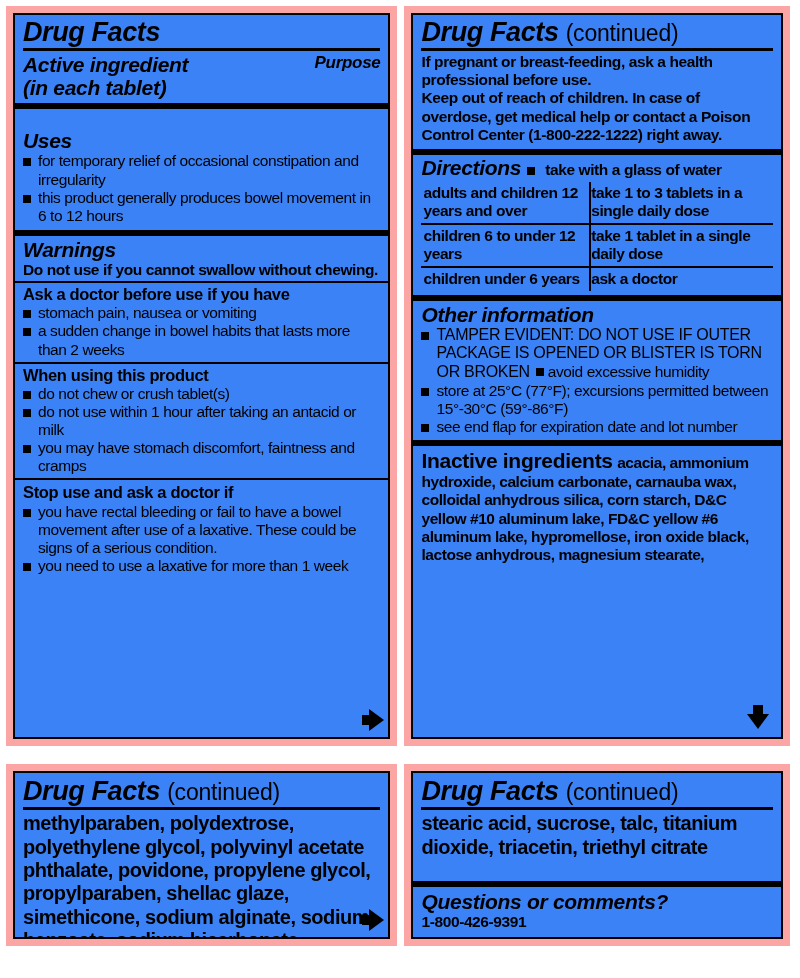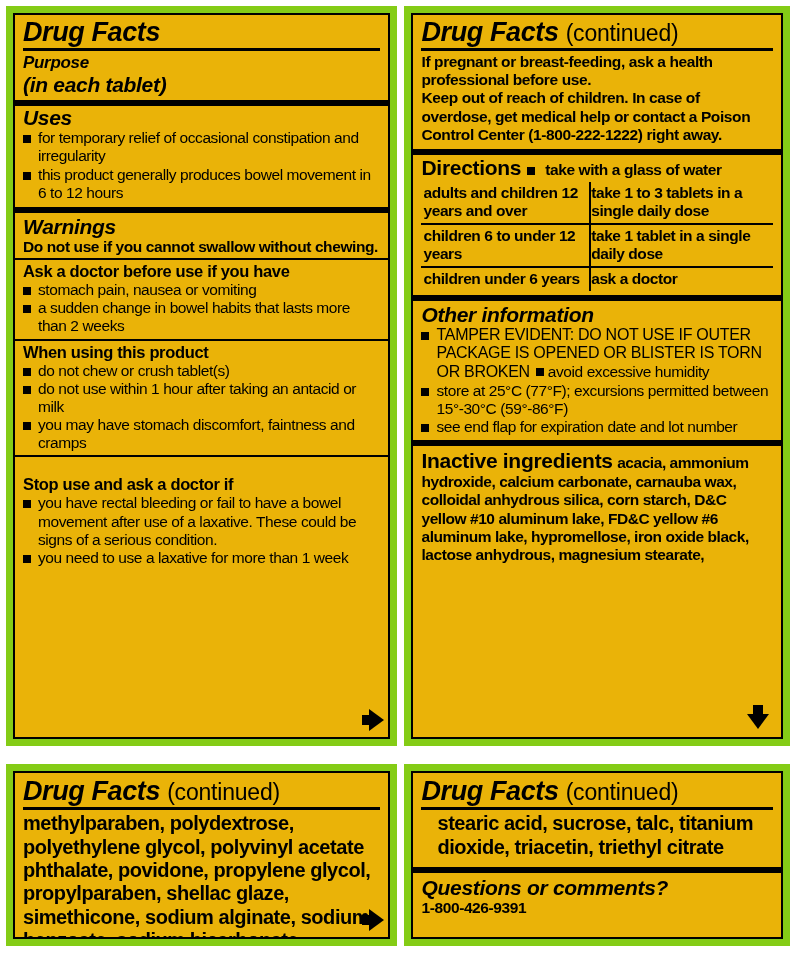--- a/index.html
+++ b/index.html
@@ -29,22 +29,22 @@
     width: 100%;
     box-sizing: border-box;
   }
 
   .panel-group.upper { height: 740px; }
   .panel-group.lower { height: 182px; margin-top: 18px; }
 
   
   .panel {
     box-sizing: border-box;
-    border: 7px solid #84cc16;
-    background: #eab308;
+    border: 7px solid #fca5a5;
+    background: #3b82f6;
     position: relative;
     overflow: hidden;
   }
   .panel.col-left  { width: 394px; }
   .panel.col-right { width: 388px; margin-left: 7px; }
 
   .panel-inner {
     box-sizing: border-box;
     border: 2px solid #000;
     height: 100%;
@@ -156,21 +156,21 @@
     margin: 0 4px 1px 6px;
     vertical-align: middle;
   }
 
   
   .dir-head {
     display: flex;
     align-items: baseline;
     padding: 1px 8px 2px 8px;
   }
-  .dir-head .lbl { font-weight: bold; font-size: 21px; letter-spacing:-0.3px; }
+  .dir-head .lbl { font-weight: bold; font-style: italic; font-size: 21px; letter-spacing:-0.3px; }
   .dir-head .note { font-weight: bold; font-size: 15.5px; letter-spacing: -0.4px; margin-left: 6px; }
 
   table.dir {
     border-collapse: collapse;
     width: calc(100% - 16px);
     margin: 0 8px 0 8px;
   }
   table.dir td {
     vertical-align: top;
     font-weight: bold;
@@ -245,26 +245,27 @@
     <div class="panel col-left">
       <div class="panel-inner">
 
         <div class="sect" style="padding-top:3px;padding-bottom:0;">
           <div class="title">Drug Facts</div>
           <div class="hrule-title"></div>
         </div>
 
         <div class="sect" style="padding-top:0;padding-bottom:4px;">
           <div class="ai-row">
+            <div class="head-ital">Active ingredient</div>
             <div class="ai-purpose">Purpose</div>
           </div>
           <div class="head-ital">(in each tablet)</div>
         </div>
 
-        <div class="sect rule-heavy" style="padding-top:0;padding-bottom:5px;">
+        <div class="sect rule-heavy" style="padding-top:20px;padding-bottom:5px;">
           <div class="head-ital">Uses</div>
           <ul class="bl">
             <li>for temporary relief of occasional constipation and irregularity</li>
             <li>this product generally produces bowel movement in 6 to 12 hours</li>
           </ul>
         </div>
 
         <div class="sect rule-heavy" style="padding-top:2px;padding-bottom:2px;">
           <div class="head-ital">Warnings</div>
           <div class="body-txt"><span>Do not use</span><span style="font-weight:bold;"> if you cannot swallow without chewing.</span></div>
@@ -280,21 +281,21 @@
 
         <div class="sect rule-thin" style="padding-top:2px;padding-bottom:3px;">
           <div class="head-bold">When using this product</div>
           <ul class="bl">
             <li>do not chew or crush tablet(s)</li>
             <li>do not use within 1 hour after taking an antacid or milk</li>
             <li>you may have stomach discomfort, faintness and cramps</li>
           </ul>
         </div>
 
-        <div class="sect rule-thin" style="padding-top:18px;padding-bottom:3px;">
+        <div class="sect rule-thin" style="padding-top:3px;padding-bottom:3px;">
           <div class="head-bold">Stop use and ask a doctor if</div>
           <ul class="bl">
             <li>you have rectal bleeding or fail to have a bowel movement after use of a laxative. These could be signs of a serious condition.</li>
             <li class="tight">you need to use a laxative for more than 1 week</li>
           </ul>
         </div>
 
         <div class="arrow arrow-right"></div>
       </div>
     </div>
@@ -371,21 +372,21 @@
         <div class="arrow arrow-right"></div>
       </div>
     </div>
 
     <div class="panel col-right">
       <div class="panel-inner">
         <div class="sect" style="padding-top:4px;padding-bottom:0;">
           <div class="title"><span>Drug Facts</span> <span class="cont">(continued)</span></div>
           <div class="hrule-title"></div>
         </div>
-        <div class="sect" style="padding-top:0;padding-bottom:8px;margin-left:16px;">
+        <div class="sect" style="padding-top:0;padding-bottom:22px;">
           <div class="body-light">stearic acid, sucrose, talc, titanium dioxide, triacetin, triethyl citrate</div>
         </div>
         <div class="sect rule-heavy" style="padding-top:3px;">
           <div class="head-ital">Questions or comments?</div>
           <div class="body-txt">1-800-426-9391</div>
         </div>
       </div>
     </div>
   </div>
 

